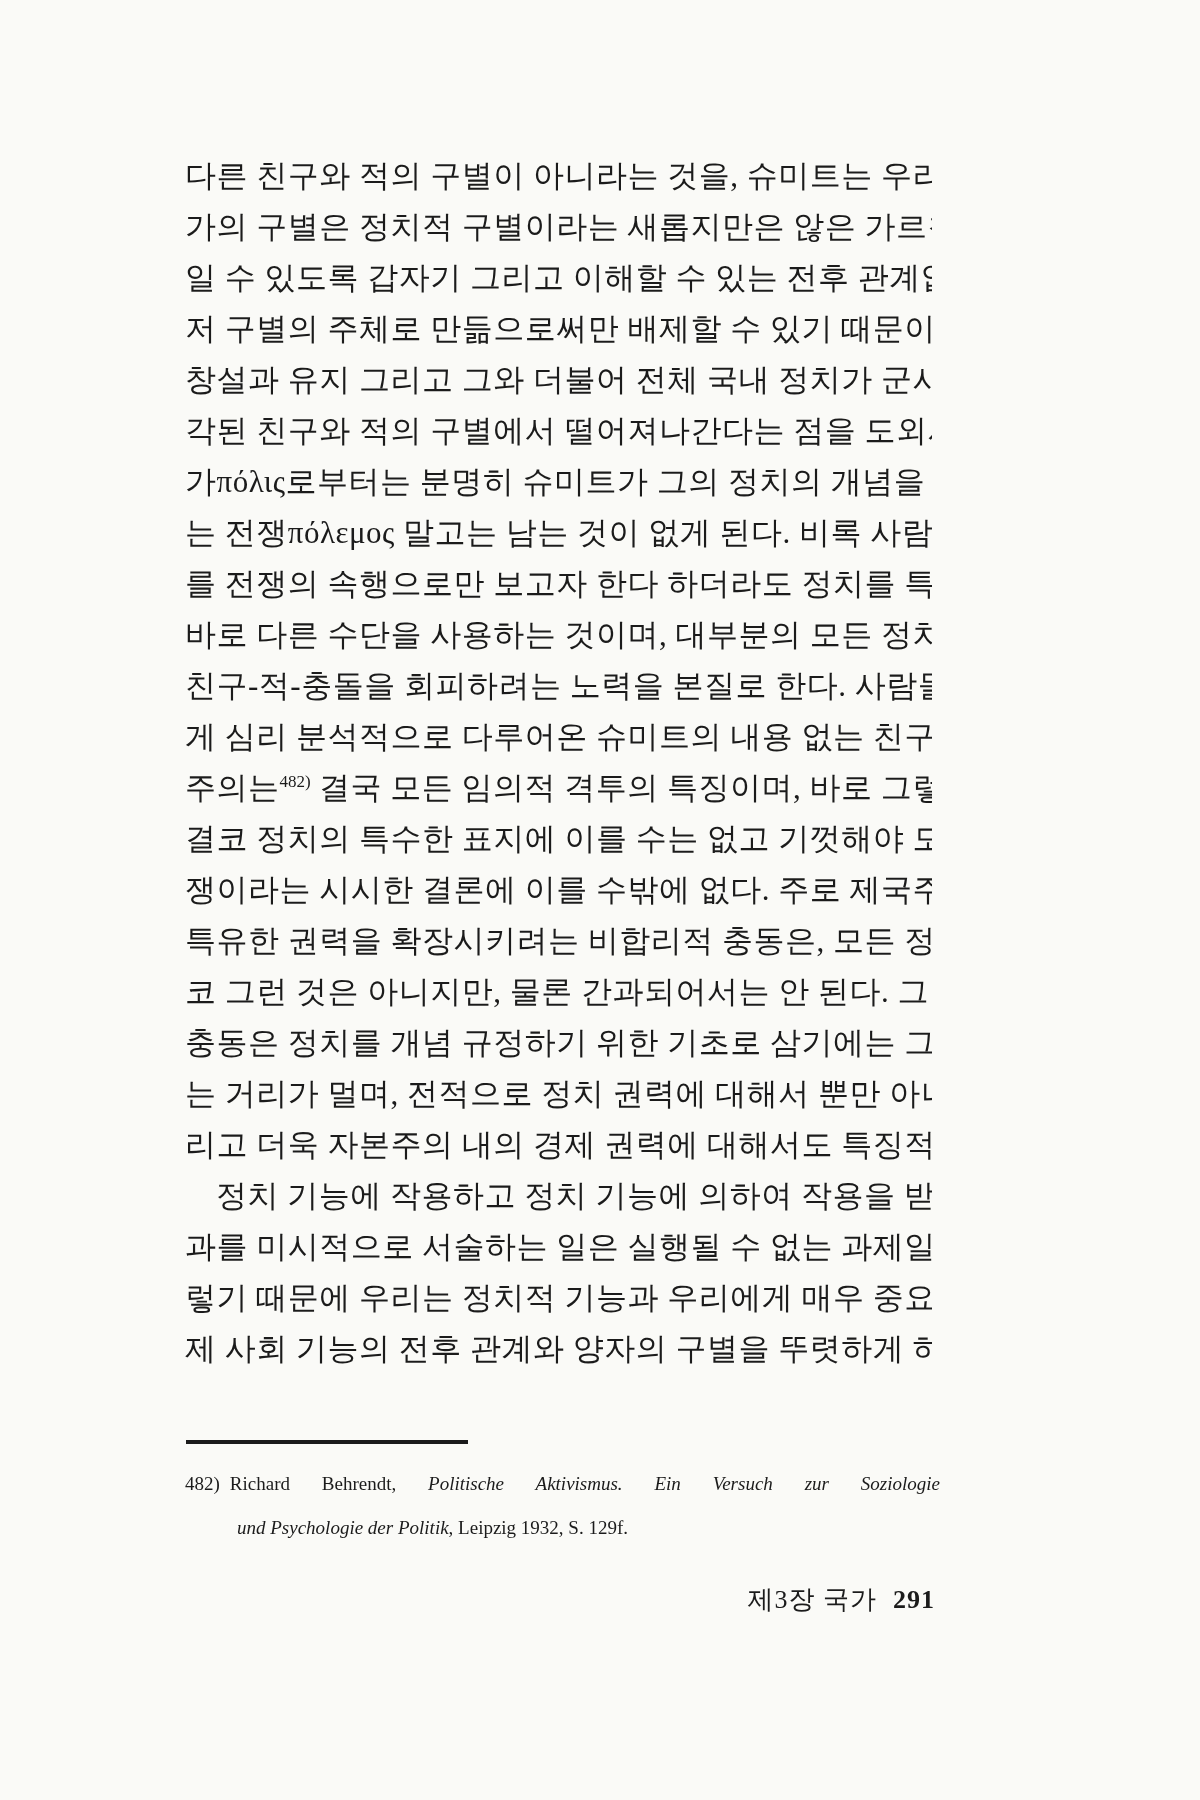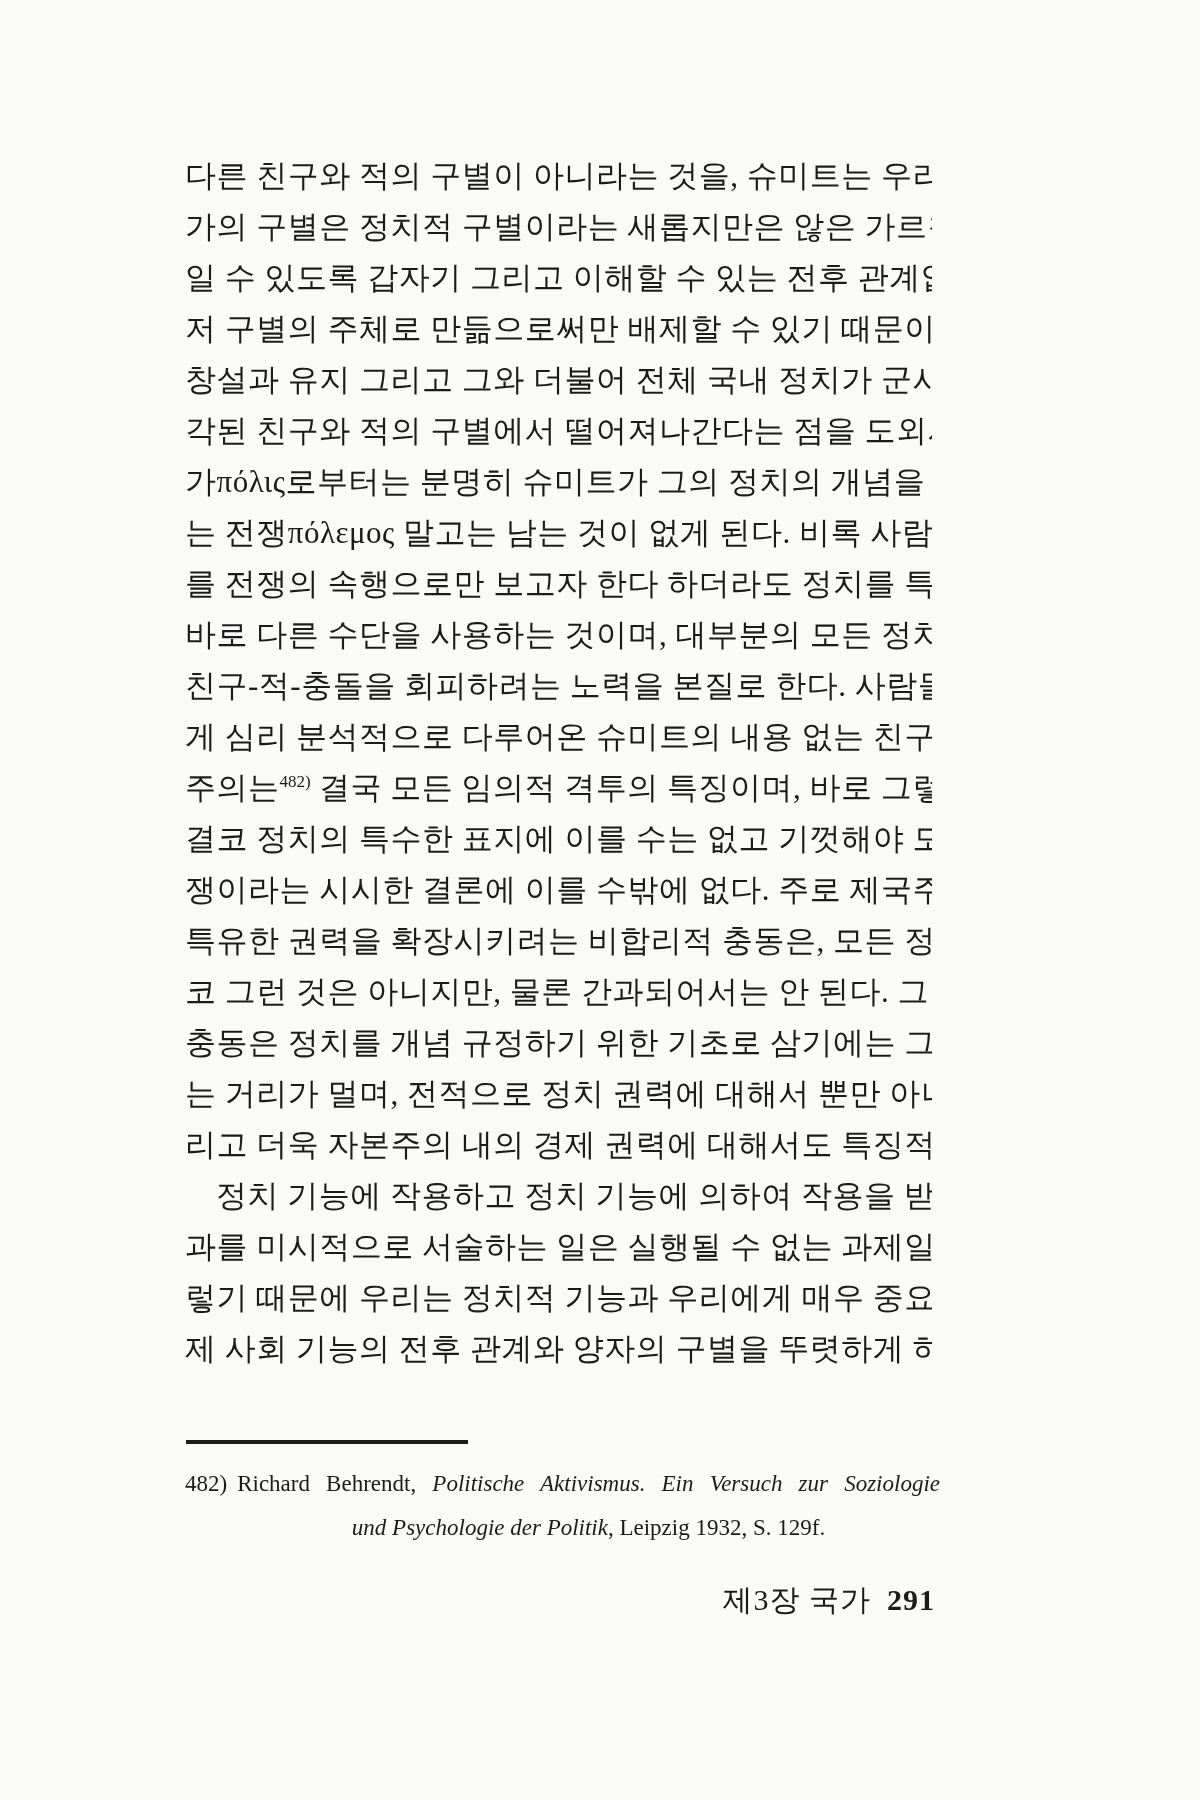--- a/index.html
+++ b/index.html
@@ -51,49 +51,49 @@
     top: 1440px;
     width: 282px;
     height: 4px;
     background: #1b1b1b;
   }
   .footnote {
     position: absolute;
     left: 185px;
     top: 1462px;
     width: 755px;
-    font-size: 23px;
+    font-size: 19px;
     line-height: 44px;
   }
   .footnote .fn-line {
     white-space: nowrap;
     overflow: hidden;
     height: 44px;
   }
   .footnote .fn-line.first {
     text-align: justify;
     text-align-last: justify;
   }
   .footnote .fn-line.cont {
     padding-left: 52px;
-    text-align: center;
+    text-align: left;
   }
   .fn-marker {
     padding-right: 10px;
   }
   .italic {
     font-style: italic;
   }
   .page-footer {
     position: absolute;
     top: 1583px;
     left: 185px;
     width: 750px;
     text-align: right;
-    font-size: 30px;
+    font-size: 26px;
     line-height: 34px;
     letter-spacing: 1px;
   }
   .page-footer .page-num {
     font-weight: bold;
     margin-left: 16px;
   }
 </style>
 </head>
 <body>

